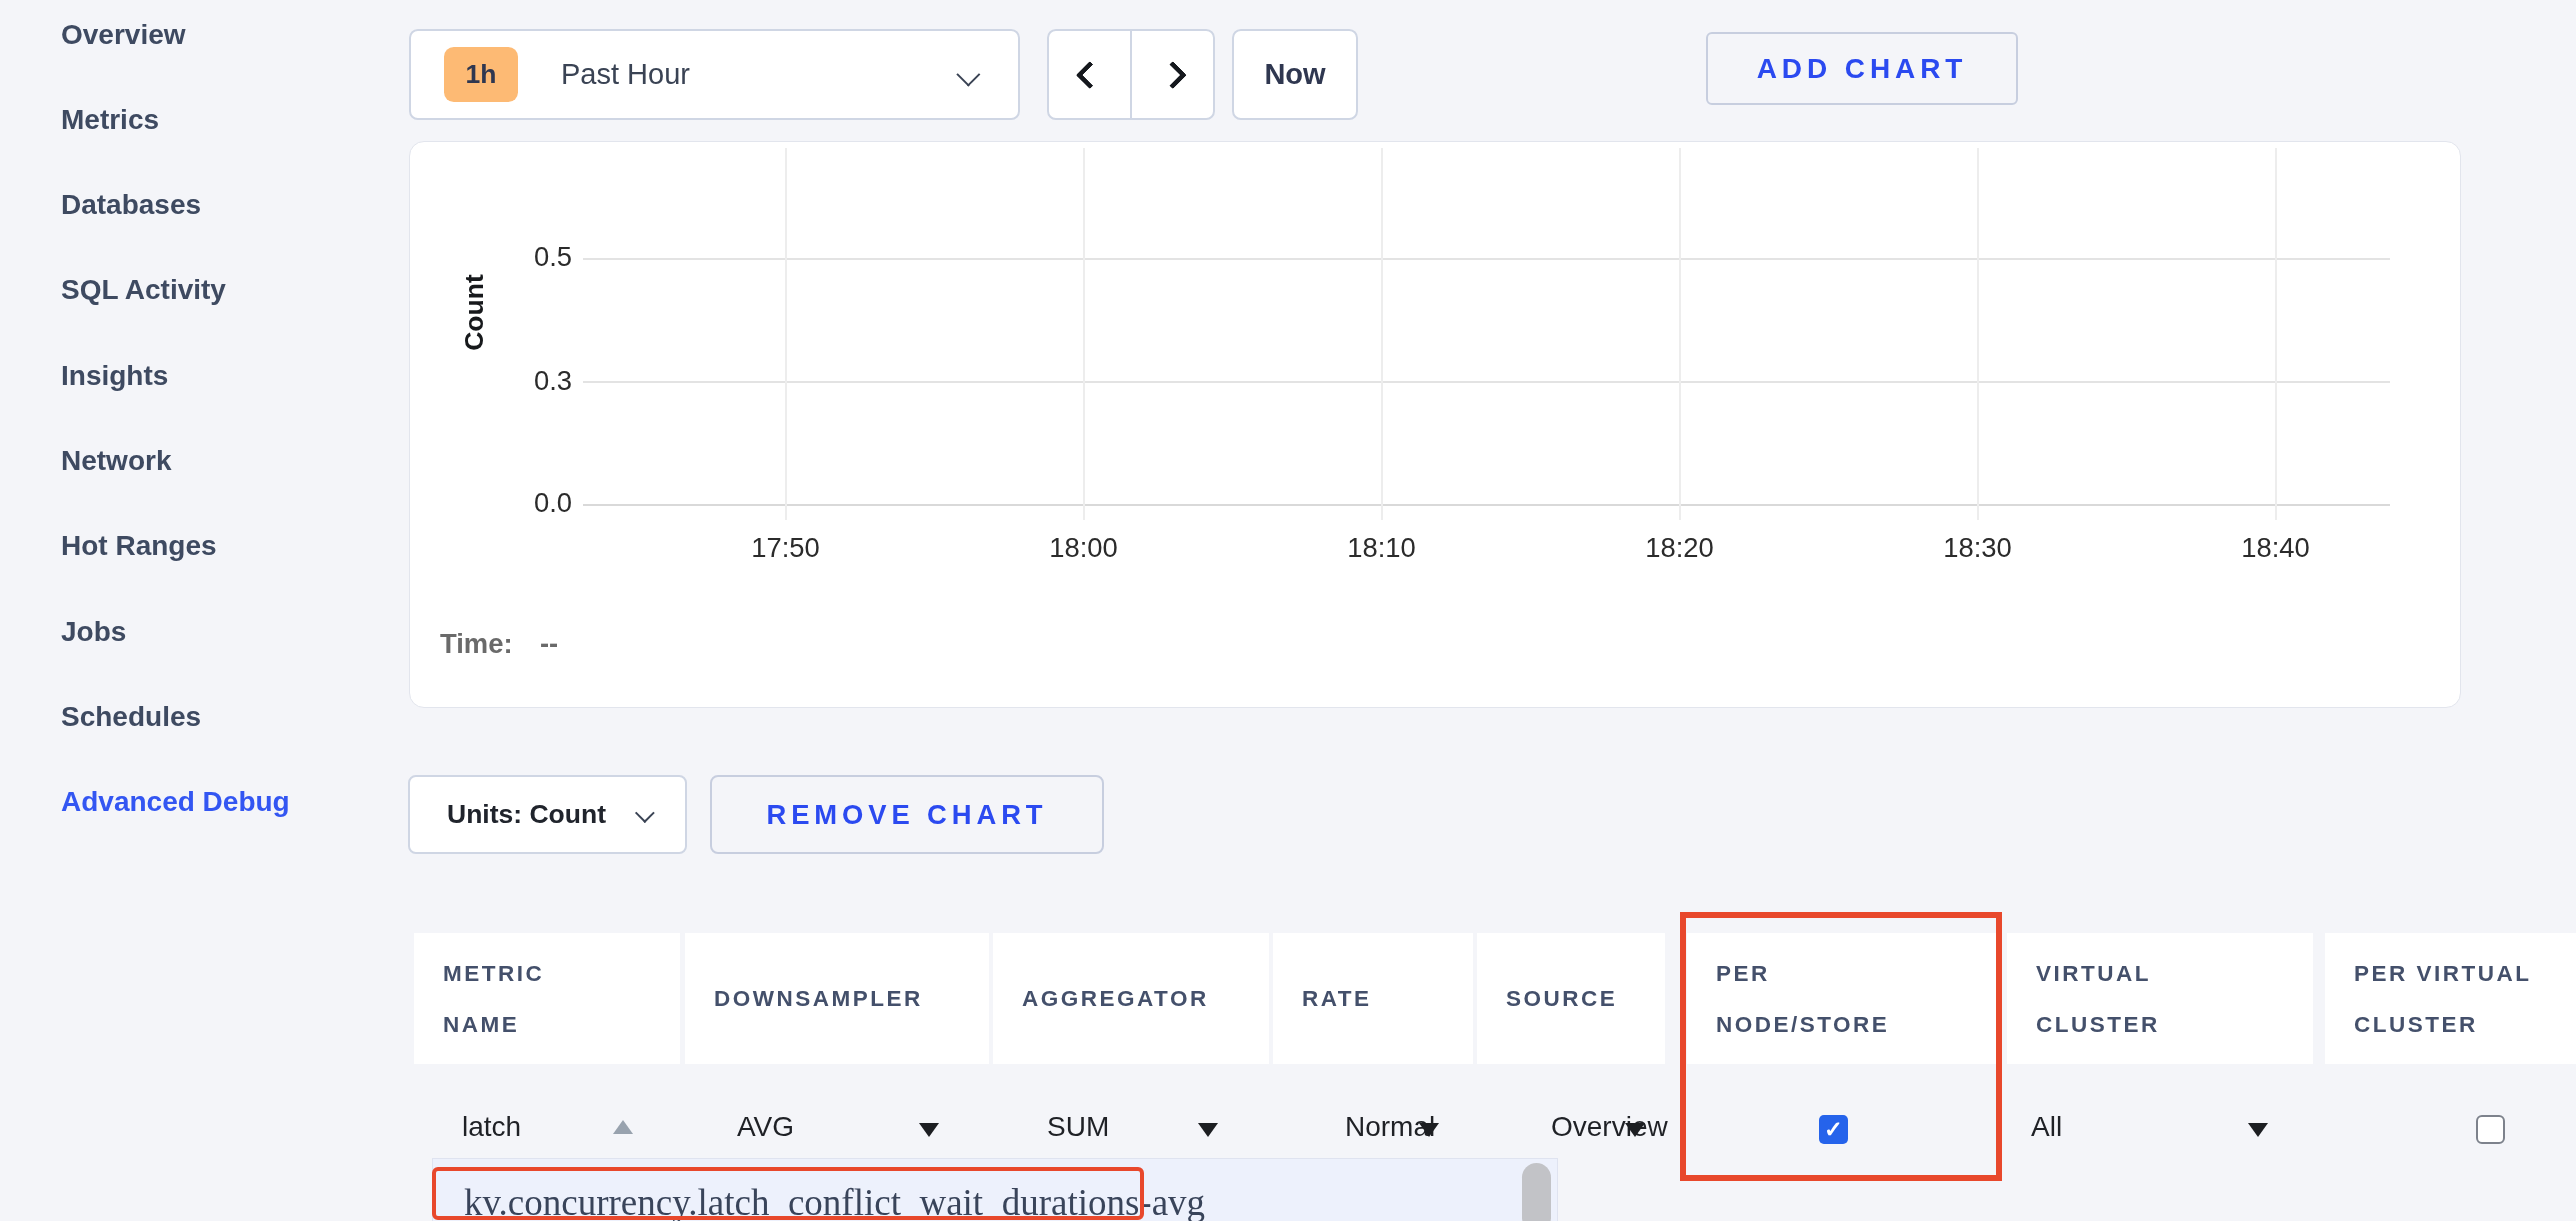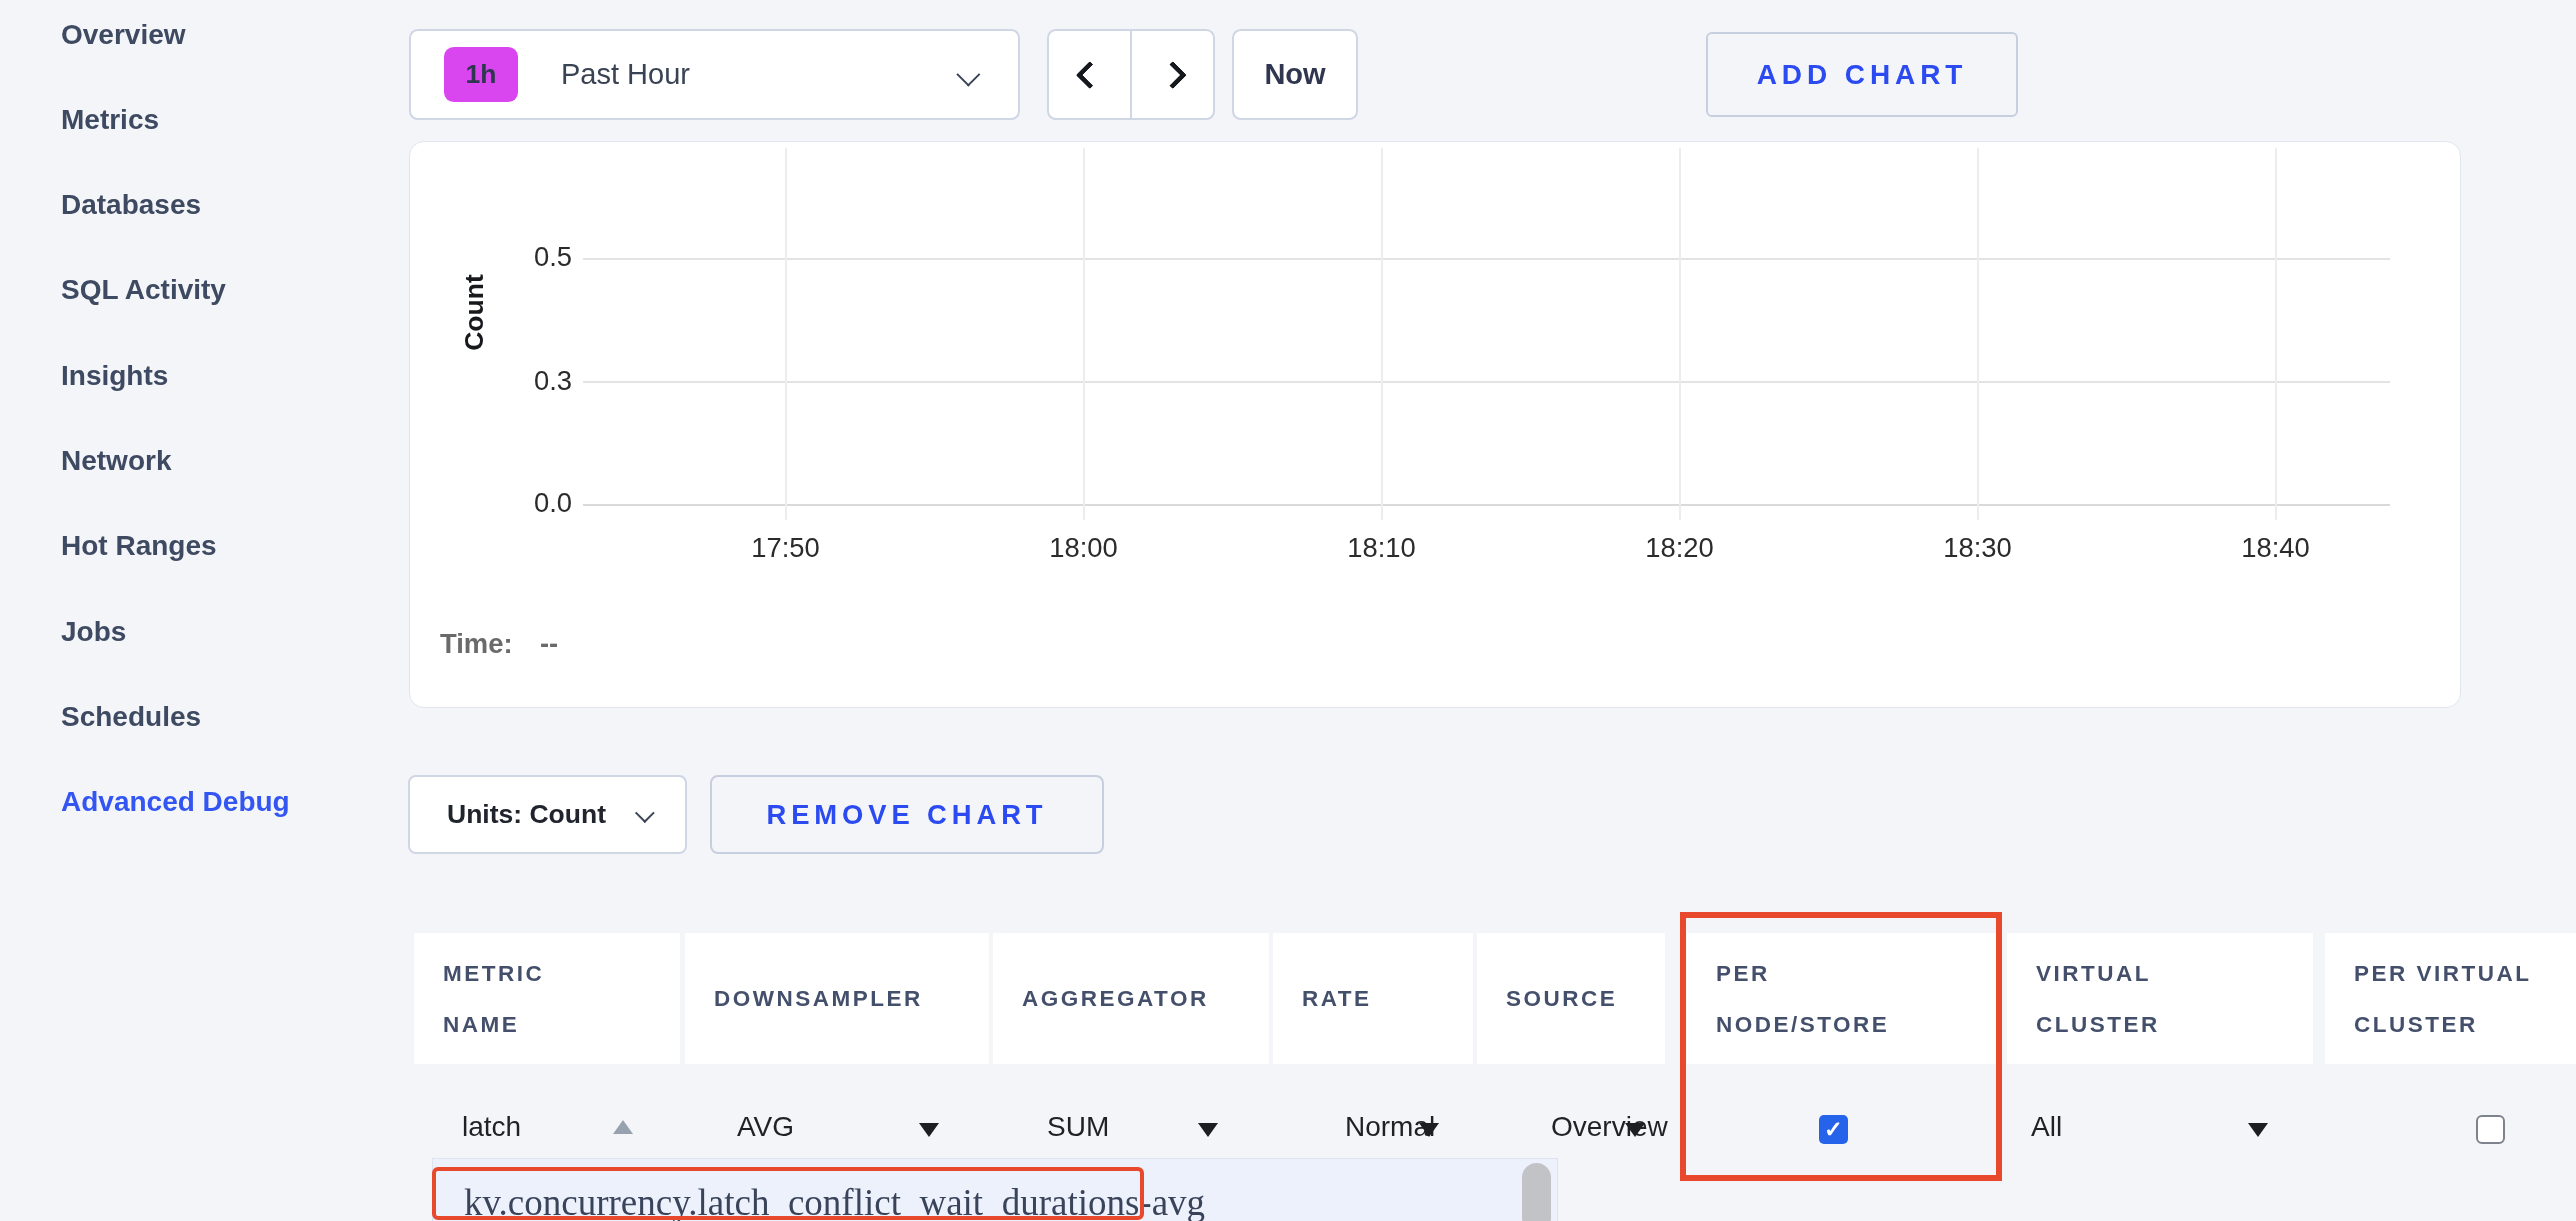--- a/index.html
+++ b/index.html
@@ -23,37 +23,37 @@
   }
   .nav-item.active{color:var(--link-blue);}
 
   
   .tool-btn{
     position:absolute;background:#ffffff;border:2px solid #cfd6e4;
     border-radius:8.8px;display:flex;align-items:center;justify-content:center;
   }
   #time-selector{left:409px;top:29px;width:611px;height:91px;justify-content:flex-start;padding-left:33px;}
   #time-badge{
-    width:74px;height:55px;background:#d946ef;border-radius:9.8px;
+    width:74px;height:55px;background:#fdba74;border-radius:9.8px;
     display:flex;align-items:center;justify-content:center;
     font-size:26.5px;font-weight:700;color:#2f3750;margin-right:43px;
   }
   #time-label{font-size:29px;color:#3a4354;font-weight:500;}
   .chev-down{
     width:16.7px;height:16.7px;border-right:2.9px solid #3a4354;border-bottom:2.9px solid #3a4354;
     transform:rotate(45deg);position:absolute;right:41px;top:35px;
   }
   #range-step{left:1047px;top:29px;width:168px;height:91px;padding:0;overflow:hidden;}
   .step-half{flex:1;height:100%;display:flex;align-items:center;justify-content:center;cursor:pointer;}
   .step-half + .step-half{border-left:2px solid #cfd6e4;}
   .chev-left{width:19.6px;height:19.6px;border-left:5.9px solid #15181d;border-bottom:5.9px solid #15181d;transform:rotate(45deg);border-radius:2px;}
   .chev-right{width:19.6px;height:19.6px;border-right:5.9px solid #15181d;border-top:5.9px solid #15181d;transform:rotate(45deg);border-radius:2px;}
   #now-btn{left:1232px;top:29px;width:126px;height:91px;font-size:29px;font-weight:700;color:#2f3750;cursor:pointer;}
   #add-chart-btn{
-    left:1706px;top:32px;width:312px;height:85px;background:transparent;
+    left:1706px;top:32px;width:312px;height:73px;background:transparent;
     border:2px solid #c7cedf;border-radius:5.9px;cursor:pointer;
     font-size:28px;font-weight:600;letter-spacing:4.9px;color:var(--accent-blue);
   }
 
   
   #chart-panel{
     position:absolute;left:409px;top:141px;width:2052px;height:567px;
     background:#fff;border:1px solid #e2e5ed;border-radius:15px;
   }
   .hgrid{position:absolute;left:173px;width:1807px;height:2px;background:#e3e3e3;}

